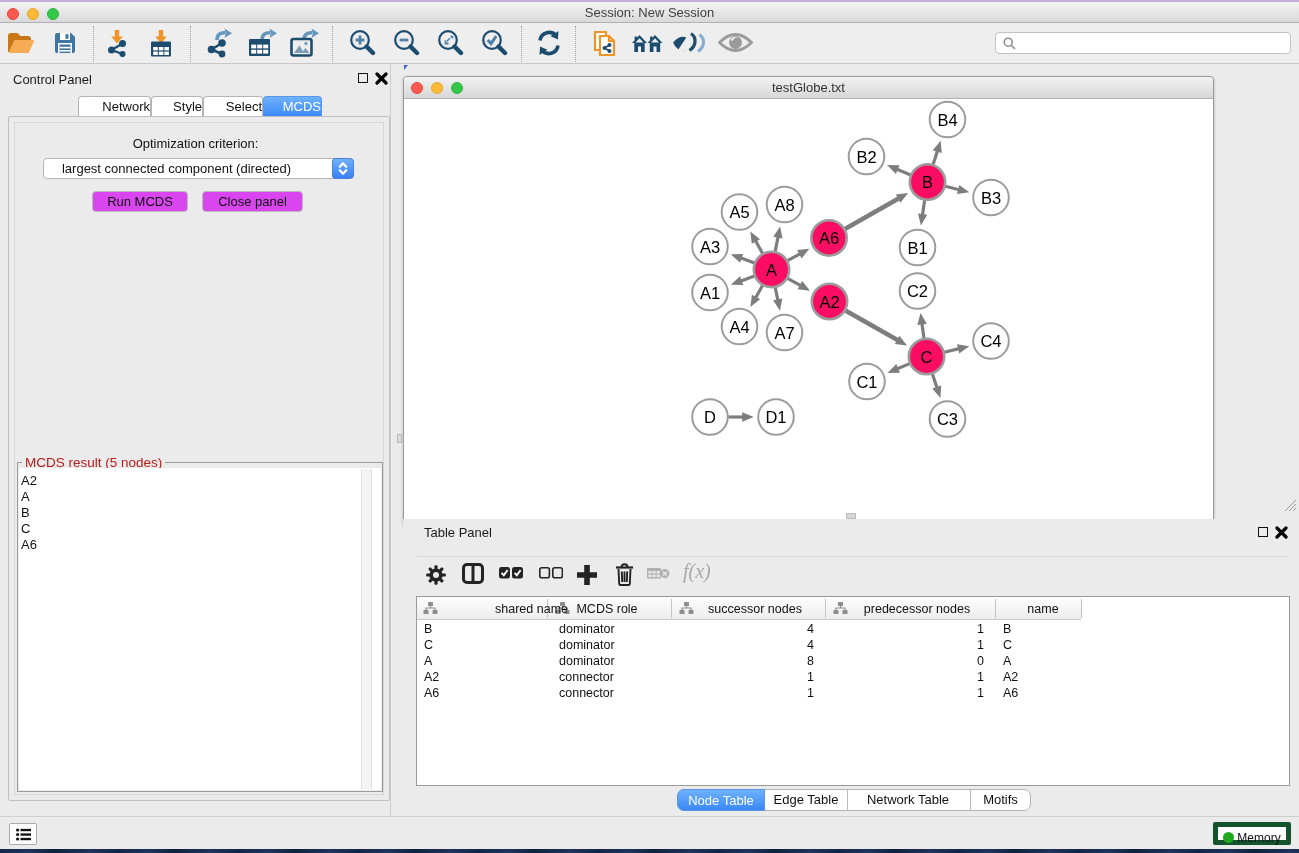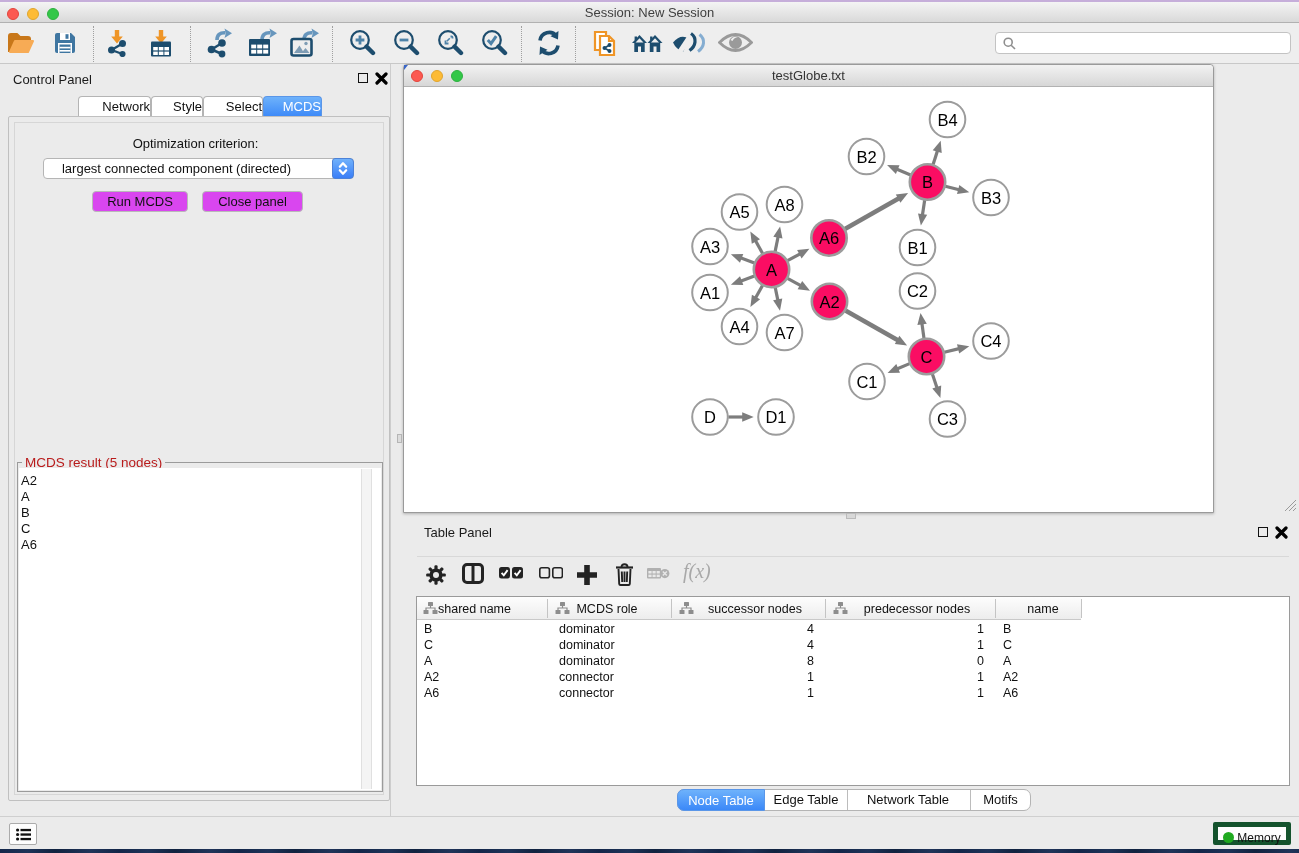--- a/index.html
+++ b/index.html
@@ -168,21 +168,21 @@
 <div class="abs" style="left:332px;top:158px;width:22px;height:21px;background:linear-gradient(#70b1fb,#3a7ef7);border-radius:3px 4px 4px 3px;border:1px solid #4c82d8"><svg width="20" height="19" viewBox="0 0 20 19">
       <path d="M6.8 7.8 L10 4.2 L13.2 7.8 M6.8 11.2 L10 14.8 L13.2 11.2" stroke="#fff" stroke-width="2.2" fill="none" stroke-linecap="round" stroke-linejoin="round"></path>
     </svg></div>
 <div class="btn" style="left:92px;top:191px;width:96px;height:21px;line-height:19px">Run MCDS</div>
 <div class="btn" style="left:202px;top:191px;width:101px;height:21px;line-height:19px">Close panel</div>
 <div class="abs" style="left:17px;top:462px;width:366px;height:330px;border:1px solid #9b9b9b"></div>
 <div class="abs" style="left:22px;top:455px;background:#ebebeb;padding:0 3px;font-size:13.5px;color:#b91c1c">MCDS result (5 nodes)</div>
 <div class="abs" style="left:19px;top:468px;width:362px;height:322px;background:#fff"></div>
 <div class="abs" style="left:361px;top:469px;width:11px;height:320px;background:#f4f4f4;border-left:1px solid #e0e0e0;border-right:1px solid #e0e0e0"></div>
 <div class="abs" style="left:21px;top:473px;font-size:13px;color:#111;line-height:16px">A2<br>A<br>B<br>C<br>A6</div>
-<div class="abs" style="left:403px;top:64px;width:811px;height:449px;background:#fff;border:1px solid #9a9a9a;border-radius:4px 4px 0 0;box-shadow:0 1px 3px rgba(0,0,0,0.25)">
+<div class="abs" style="left:403px;top:76px;width:811px;height:449px;background:#fff;border:1px solid #9a9a9a;border-radius:4px 4px 0 0;box-shadow:0 1px 3px rgba(0,0,0,0.25)">
     <div style="position:absolute;left:0;top:0;width:100%;height:22px;background:linear-gradient(#f2f2f2,#d7d7d7);border-bottom:1px solid #b2b2b2;border-radius:4px 4px 0 0">
       <div class="abs" style="left:7px;top:5px;width:12px;height:12px;border-radius:6px;background:#fc5951;border:0.5px solid #e2463d"></div>
       <div class="abs" style="left:27px;top:5px;width:12px;height:12px;border-radius:6px;background:#fdbb35;border:0.5px solid #e0a52e"></div>
       <div class="abs" style="left:47px;top:5px;width:12px;height:12px;border-radius:6px;background:#33c748;border:0.5px solid #2eb140"></div>
       <div style="text-align:center;font-size:13px;color:#333;line-height:22px">testGlobe.txt</div>
     </div>
   </div>
 <svg class="abs" style="left:404px;top:65px" width="4" height="5" viewBox="0 0 4 5">
     <path d="M0 0 L4 0 L0 5 Z" fill="#3a66c8"></path>
   </svg>
@@ -374,21 +374,21 @@
   </svg>
 <svg class="abs" style="left:833px;top:602px" width="15" height="13" viewBox="0 0 15 13">
     <g fill="#8d8d8d">
       <rect x="5" y="0" width="5" height="4" rx="0.5"></rect>
       <rect x="0.5" y="8" width="5" height="4" rx="0.5"></rect>
       <rect x="9.5" y="8" width="5" height="4" rx="0.5"></rect>
       <path d="M7.5 4 L7.5 6 M3 8 L3 6 L12 6 L12 8" stroke="#8d8d8d" stroke-width="1.2" fill="none"></path>
     </g>
   </svg>
 <div class="abs" style="left:547px;top:601px;width:0"></div>
-<div class="abs" style="left:438px;top:602px;width:130px;text-align:left;font-size:12.5px;color:#111">shared name</div>
+<div class="abs" style="left:438px;top:602px;width:130px;text-align:right;font-size:12.5px;color:#111">shared name</div>
 <div class="abs" style="left:552px;top:602px;width:110px;text-align:center;font-size:12.5px;color:#111">MCDS role</div>
 <div class="abs" style="left:685px;top:602px;width:140px;text-align:center;font-size:12.5px;color:#111">successor nodes</div>
 <div class="abs" style="left:839px;top:602px;width:156px;text-align:center;font-size:12.5px;color:#111">predecessor nodes</div>
 <div class="abs" style="left:1000px;top:602px;width:86px;text-align:center;font-size:12.5px;color:#111">name</div>
 <div class="abs" style="left:424px;top:622px;font-size:12.5px;color:#111">B</div>
 <div class="abs" style="left:559px;top:622px;font-size:12.5px;color:#111">dominator</div>
 <div class="abs" style="left:671px;top:622px;width:143px;text-align:right;font-size:12.5px;color:#111">4</div>
 <div class="abs" style="left:825px;top:622px;width:159px;text-align:right;font-size:12.5px;color:#111">1</div>
 <div class="abs" style="left:1003px;top:622px;font-size:12.5px;color:#111">B</div>
 <div class="abs" style="left:424px;top:638px;font-size:12.5px;color:#111">C</div>

